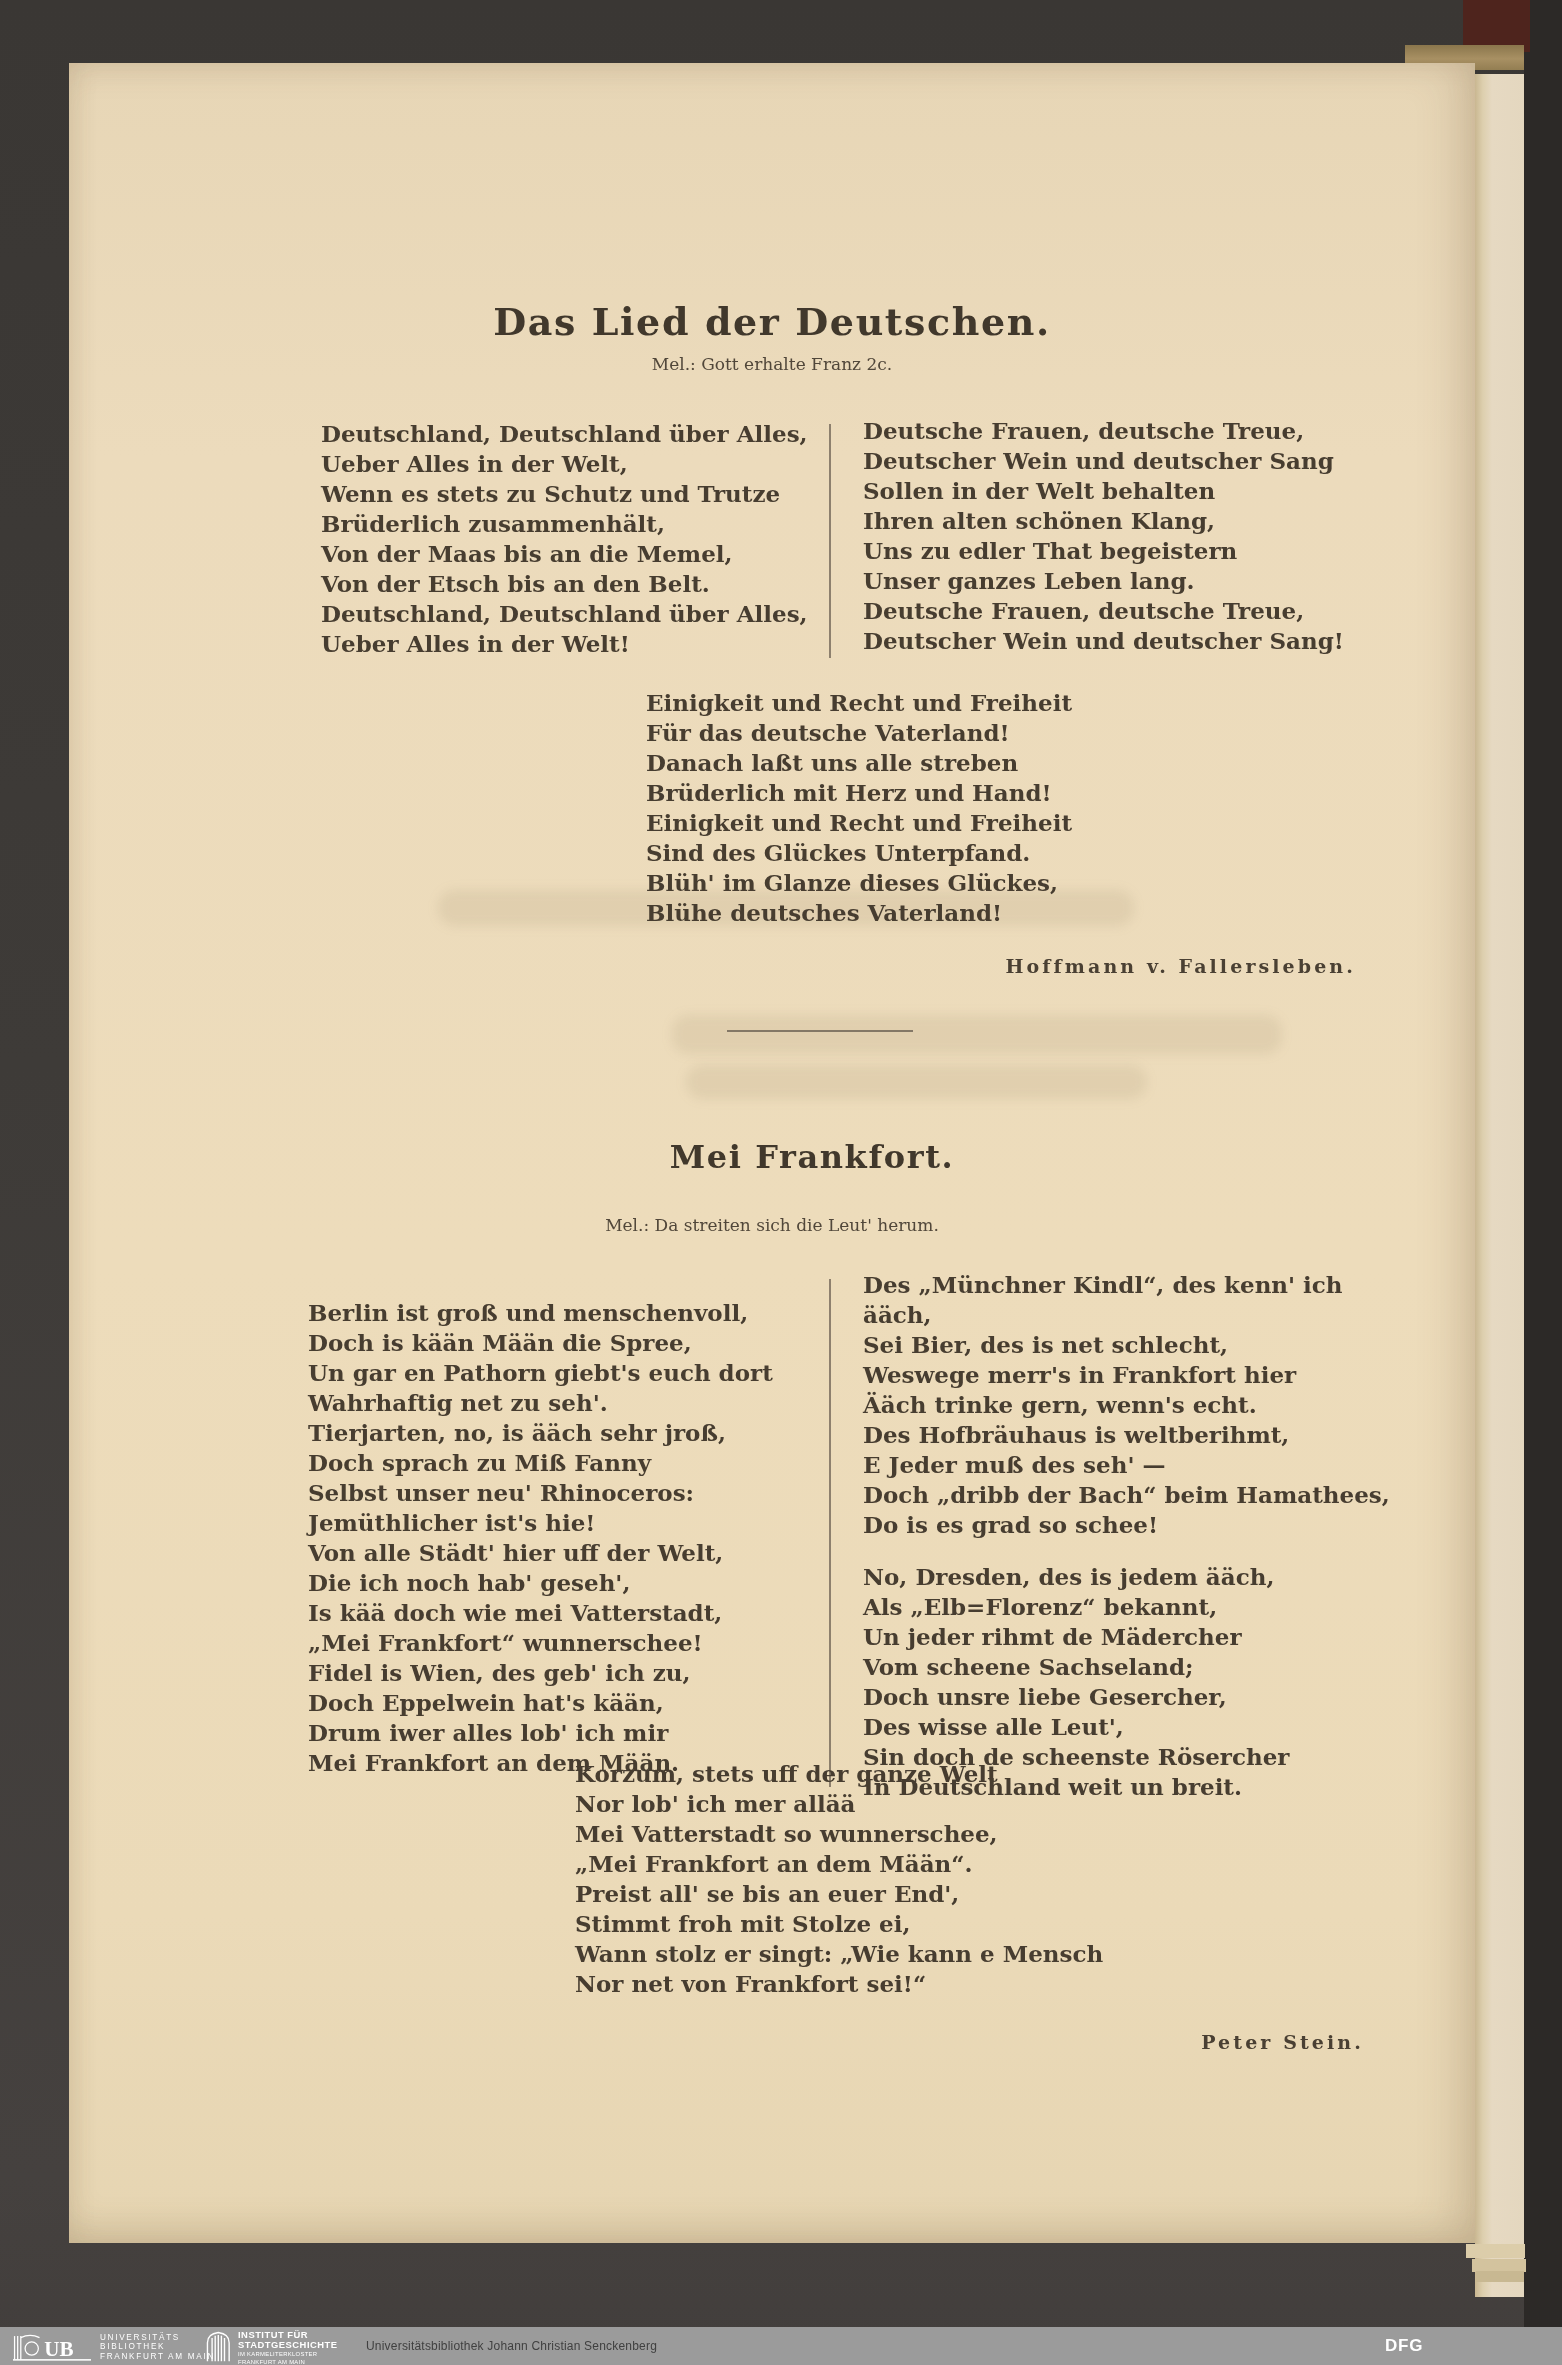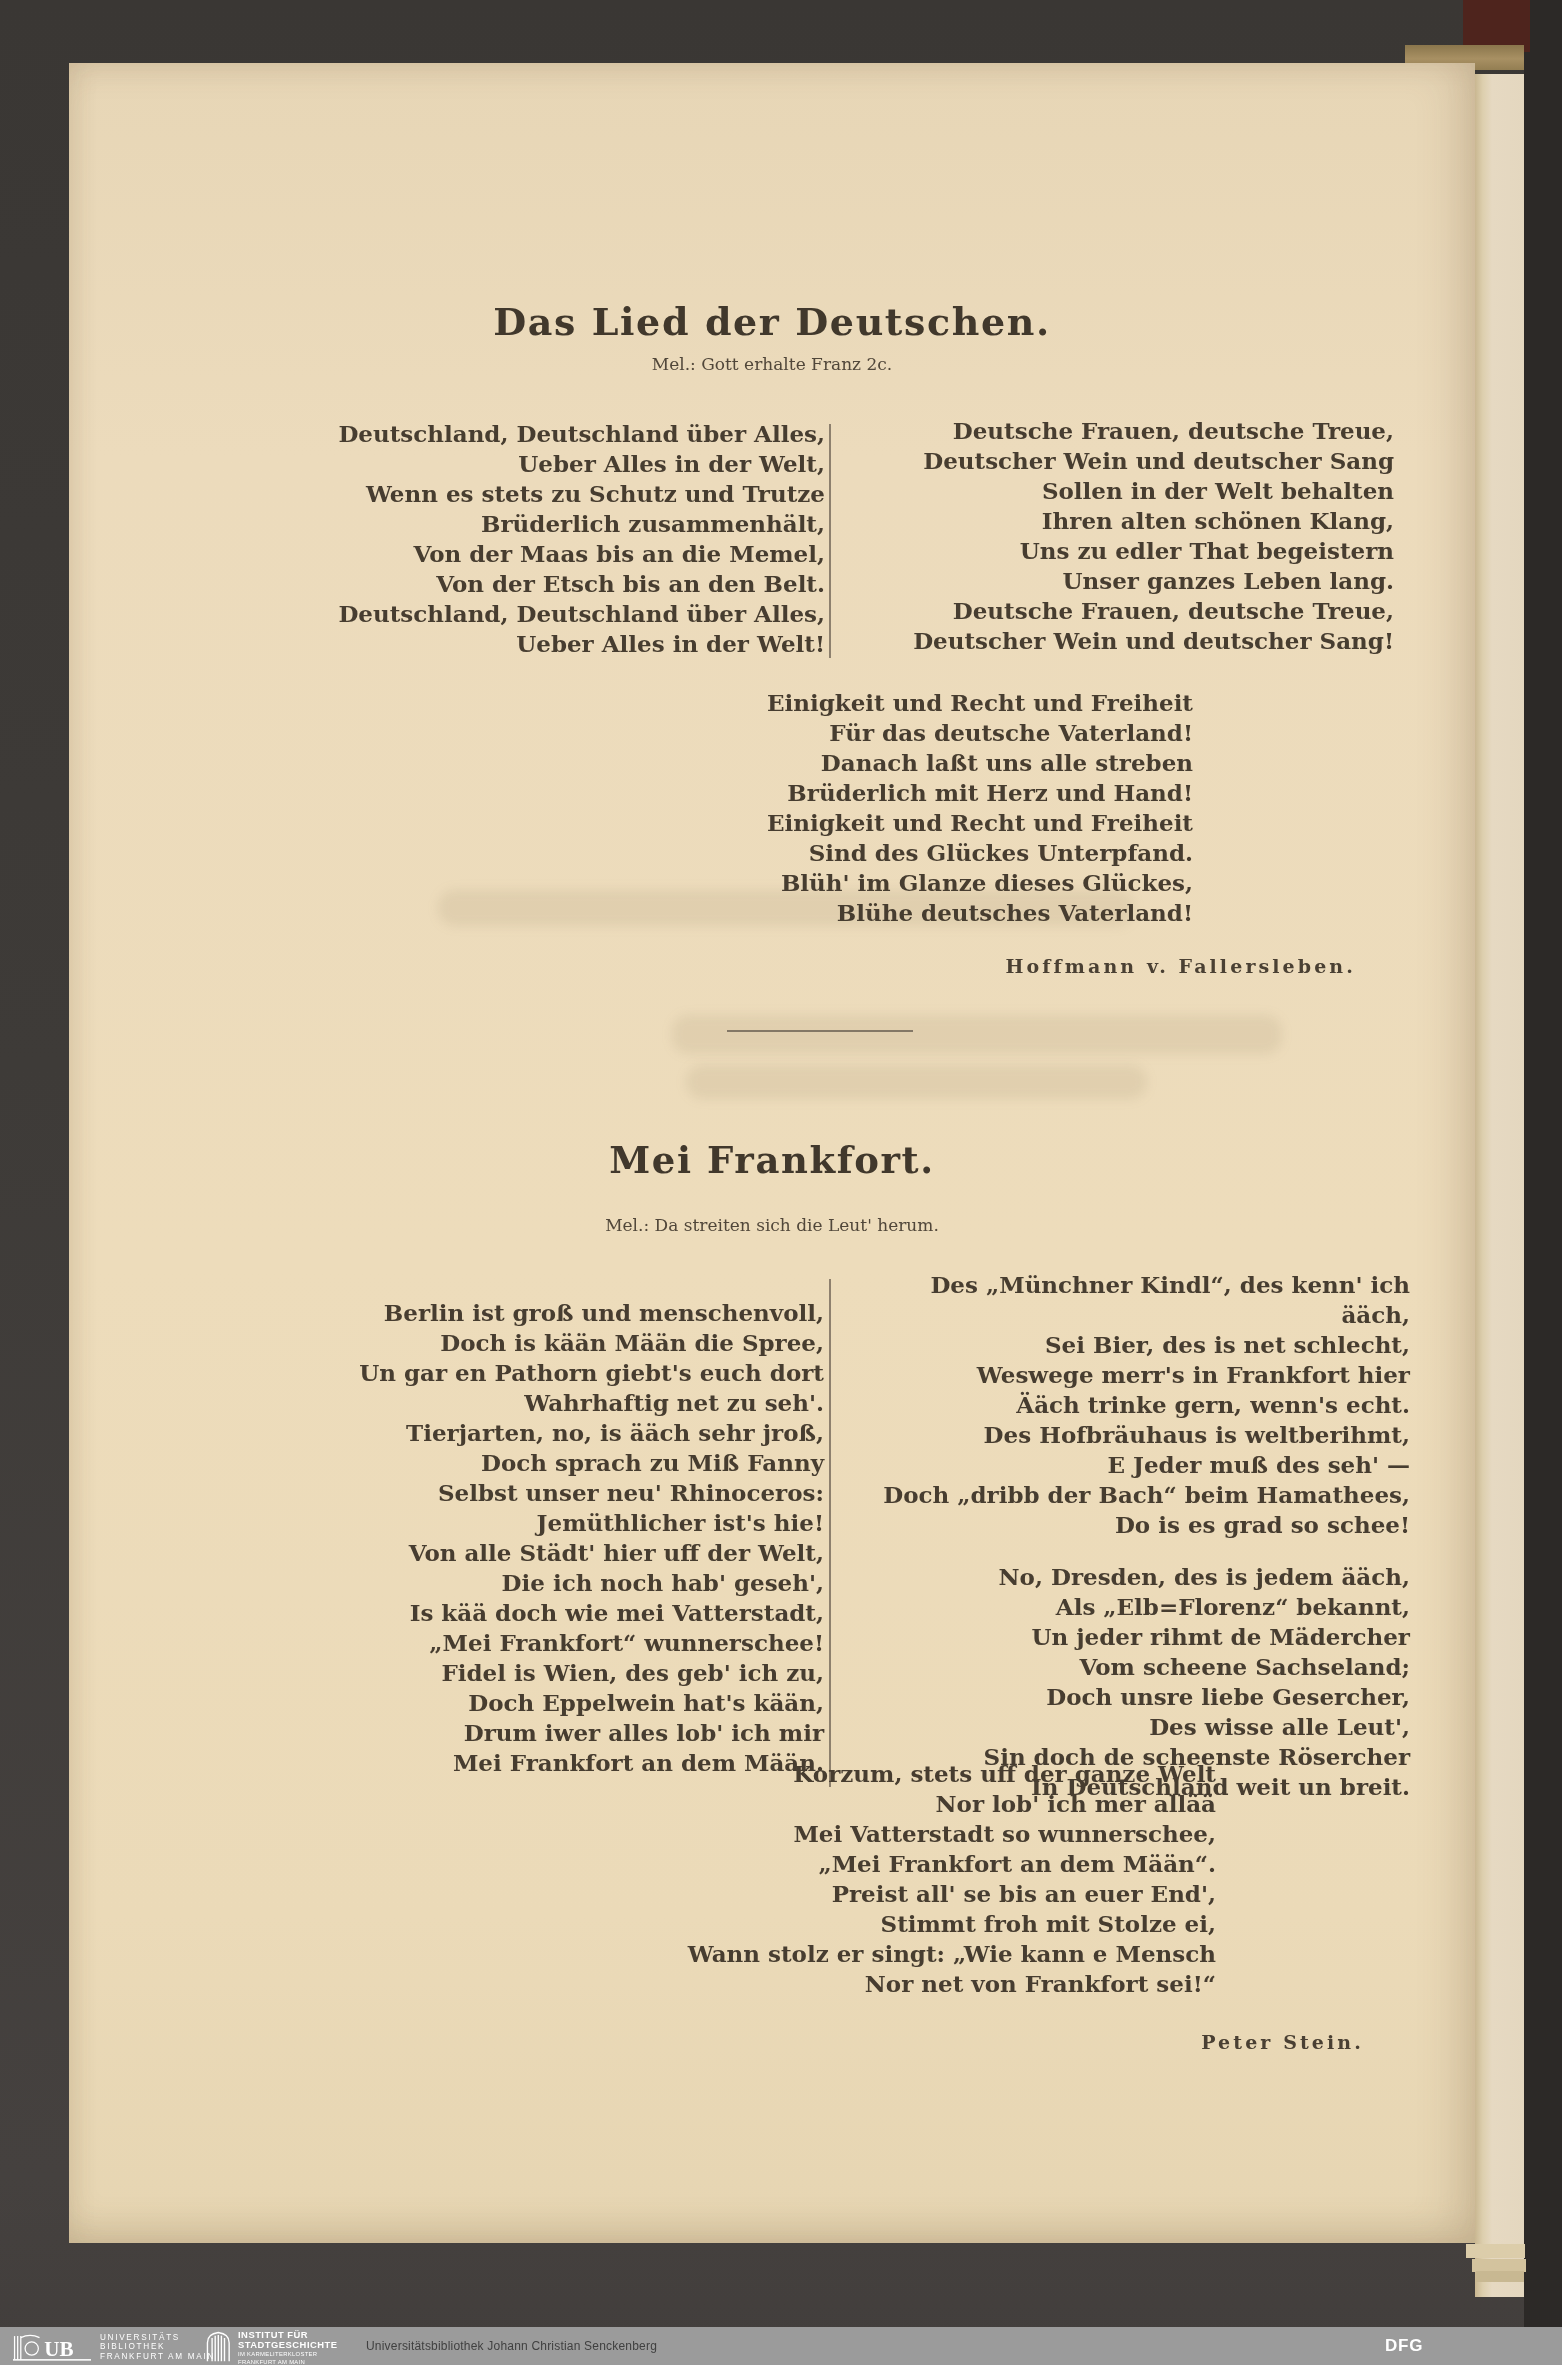--- a/index.html
+++ b/index.html
@@ -25,25 +25,25 @@
     left:69px;top:63px;width:1406px;height:2180px;
     background:linear-gradient(180deg,#e7d6b6 0%,#ecdbbc 18%,#eddcbb 55%,#ebdab8 85%,#e6d5b2 100%);
     box-shadow:inset -22px 0 39px rgba(96,74,42,.14), inset 0 -19px 31px rgba(96,74,42,.10),
                inset 7.8px 4.7px 23.4px rgba(96,74,42,.06);
     color:#463c30;
   }
 
   
   .song-title{left:0;width:100%;text-align:center;font-weight:bold;letter-spacing:1.6px;color:#41382c;}
   .t1{top:236px;font-size:38px;}
-  .t2{top:1075px;font-size:37px;}
+  .t2{top:1075px;font-size:32px;padding-left:40px;}
   .melody{left:0;width:100%;text-align:center;font-size:17px;color:#51473a;}
   .m1{top:291px;}
   .m2{top:1152px;}
-  .stanza{font-size:23px;font-weight:bold;line-height:30px;white-space:pre-line;color:#473d30;text-align:right;}
+  .stanza{font-size:23px;font-weight:bold;line-height:30px;white-space:pre-line;color:#473d30;}
   .vdiv{width:1.6px;background:#6d6154;opacity:.75;}
   .center-stanza{white-space:pre-line;}
   .attribution{font-size:19px;font-weight:bold;letter-spacing:3.1px;color:#4a4033;}
   .rule{height:1.6px;background:#6d6154;opacity:.8;}
 
   
   .bleed{background:rgba(128,106,72,.11);filter:blur(5.5px);border-radius:17px;}
 
   
   .footer{left:0;top:2327px;width:1563px;height:39px;background:#9b9b9b;

